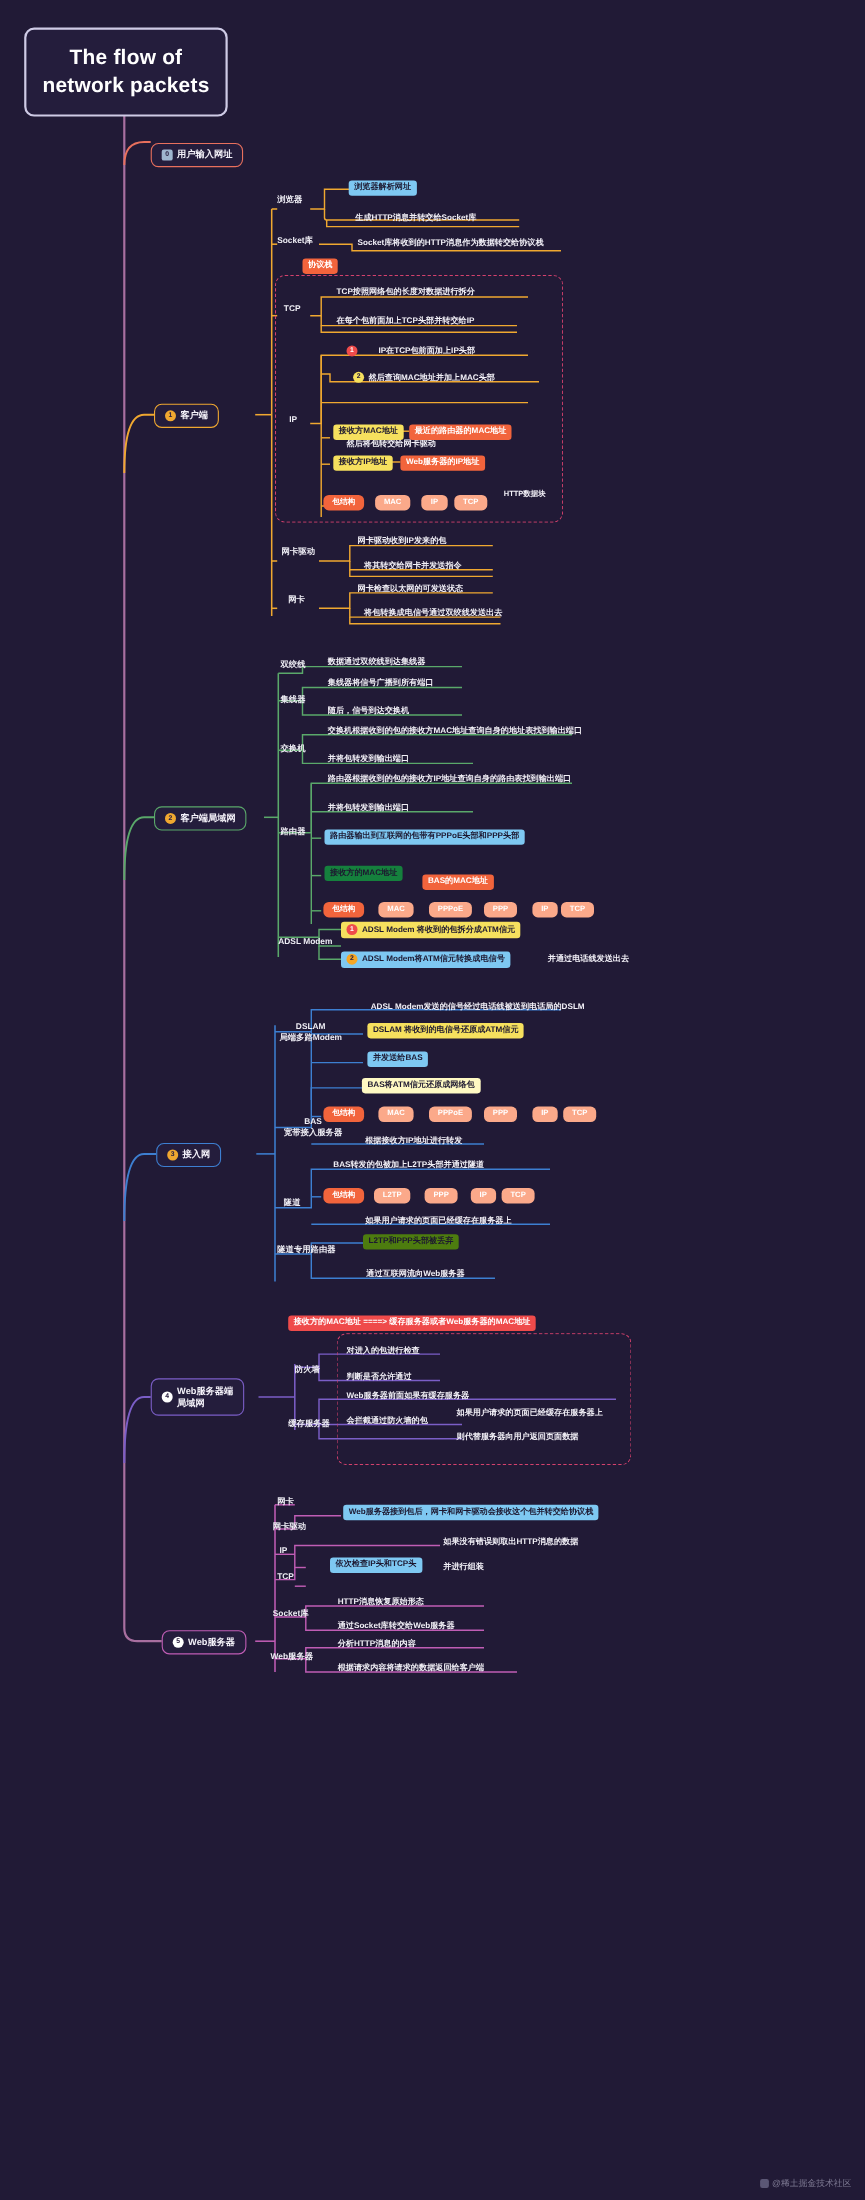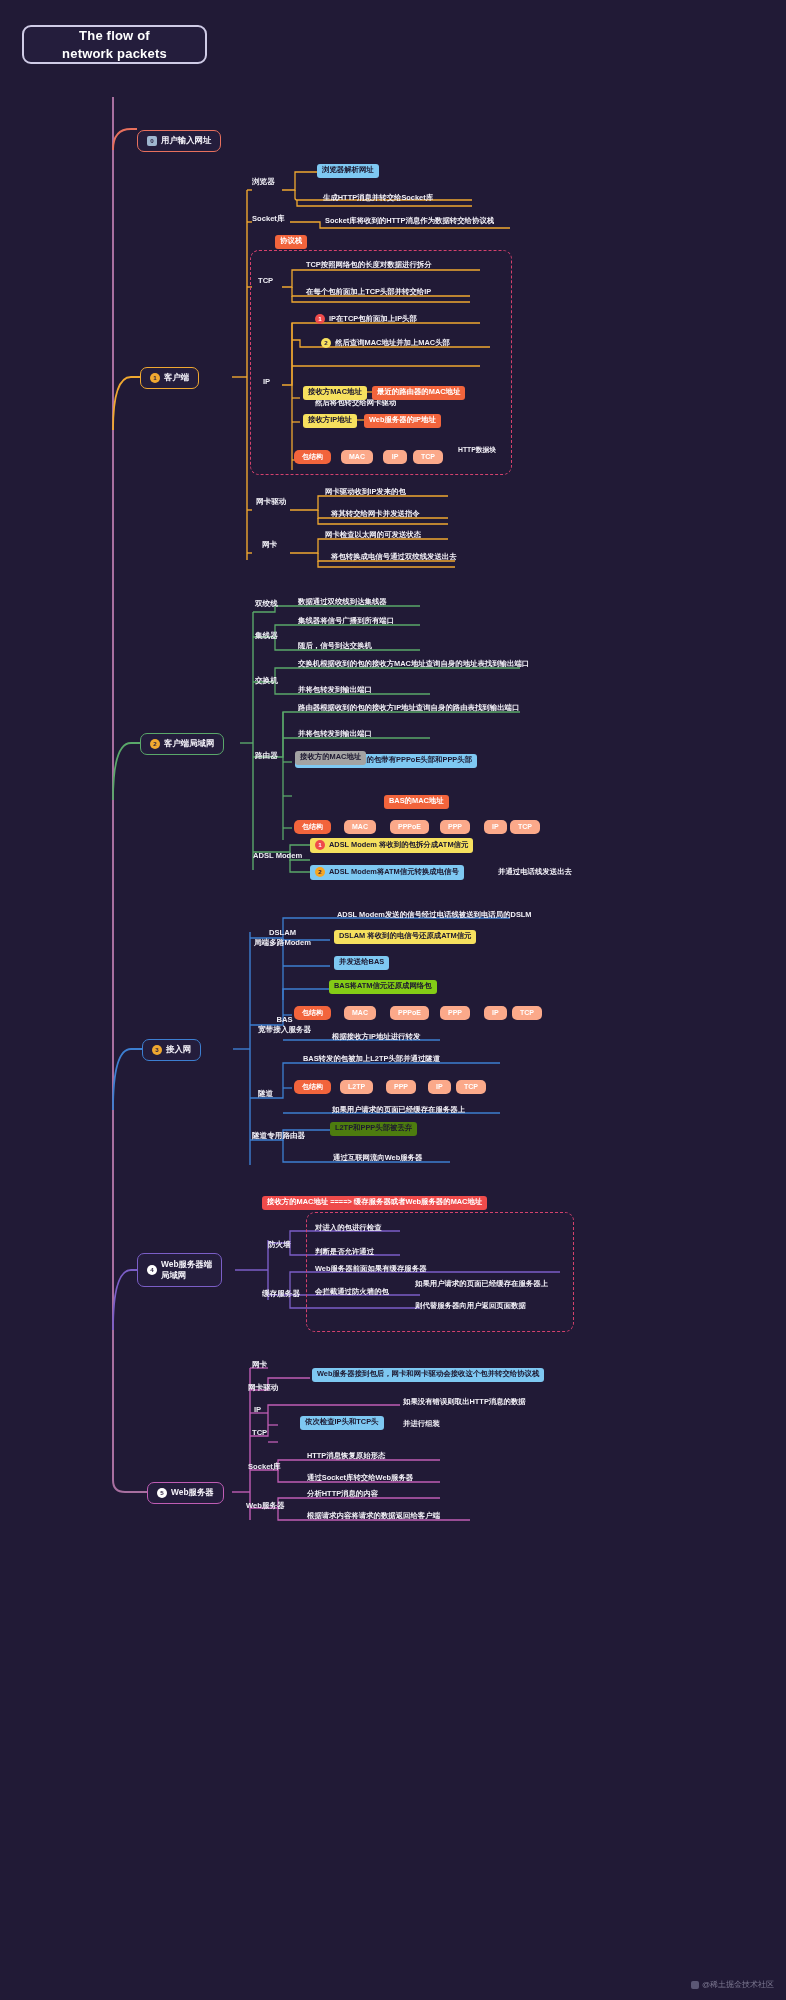--- a/index.html
+++ b/index.html
@@ -81,24 +81,24 @@
   svg.wires { position: absolute; left: 0; top: 0; width: 786px; height: 2000px; pointer-events: none; }
   
   #root-title {
     position: absolute;
     left: 22px; top: 25px;
     width: 185px;
     border: 2px solid #cfcbe6;
     border-radius: 9px;
     background: #241d3c;
     color: #ffffff;
-    font-size: 13px;
+    font-size: 19px;
     font-weight: bold;
     text-align: center;
-    padding: 0 6px;
+    padding: 13px 6px;
     line-height: 1.35;
     letter-spacing: .2px;
   }
   #watermark {
     position: absolute;
     right: 12px; bottom: 10px;
     color: #7e7a93;
     font-size: 8px;
     display: flex; align-items: center; gap: 3px;
   }
@@ -240,21 +240,21 @@
   <div class="node branch-label" style="left:252px; top:215px;">Socket库</div>
   <div class="node leaf" style="left:322px; top:215px;">Socket库将收到的HTTP消息作为数据转交给协议栈</div>
 
   <div class="node hl white" style="left:275px; top:235px; background:#f2643c;">协议栈</div>
 
   <div class="node branch-label" style="left:258px; top:277px;">TCP</div>
   <div class="node leaf" style="left:303px; top:259px;">TCP按照网络包的长度对数据进行拆分</div>
   <div class="node leaf" style="left:303px; top:286px;">在每个包前面加上TCP头部并转交给IP</div>
 
   <div class="node branch-label" style="left:263px; top:378px;">IP</div>
-  <div class="node leaf" style="left:312px; top:312px; display:flex; align-items:center; gap:4px;">
+  <div class="node leaf" style="left:312px; top:312px; display:flex; align-items:center; gap:19px;">
     <span class="badge" style="background:#ef4b4b; color:#fff;">1</span>
     <span>IP在TCP包前面加上IP头部</span>
   </div>
   <div class="node leaf" style="left:318px; top:336px; display:flex; align-items:center; gap:4px;">
     <span class="badge" style="background:#f6e05e;">2</span>
     <span>然后查询MAC地址并加上MAC头部</span>
   </div>
   <div class="node leaf" style="left:312px; top:356px;margin-top:41px;">然后将包转交给网卡驱动</div>
   <div class="node hl" style="left:303px; top:386px; background:#f6e05e;">接收方MAC地址</div>
   <div class="node hl white" style="left:372px; top:386px; background:#f2643c;">最近的路由器的MAC地址</div>
@@ -288,21 +288,21 @@
   <div class="node leaf" style="left:295px; top:640px;">随后，信号到达交换机</div>
 
   <div class="node branch-label" style="left:255px; top:677px;">交换机</div>
   <div class="node leaf" style="left:295px; top:658px;">交换机根据收到的包的接收方MAC地址查询自身的地址表找到输出端口</div>
   <div class="node leaf" style="left:295px; top:684px;">并将包转发到输出端口</div>
 
   <div class="node branch-label" style="left:255px; top:752px;">路由器</div>
   <div class="node leaf" style="left:295px; top:702px;">路由器根据收到的包的接收方IP地址查询自身的路由表找到输出端口</div>
   <div class="node leaf" style="left:295px; top:728px;">并将包转发到输出端口</div>
   <div class="node hl" style="left:295px; top:754px; background:#7ec8f2;">路由器输出到互联网的包带有PPPoE头部和PPP头部</div>
-  <div class="node hl" style="left:295px; top:751px; background:#a3a3a3;">接收方的MAC地址</div>
+  <div class="node hl" style="left:295px; top:787px; background:#15803d;">接收方的MAC地址</div>
   <div class="node hl white" style="left:384px; top:795px; background:#f2643c;">BAS的MAC地址</div>
 
   <div class="node cap" style="left:294px; top:820px; background:#f2643c;">包结构</div>
   <div class="node cap" style="left:344px; top:820px; background:#fba98a; min-width:32px;">MAC</div>
   <div class="node cap" style="left:390px; top:820px; background:#fba98a; min-width:36px;">PPPoE</div>
   <div class="node cap" style="left:440px; top:820px; background:#fba98a; min-width:30px;">PPP</div>
   <div class="node cap" style="left:484px; top:820px; background:#fba98a; min-width:22px;">IP</div>
   <div class="node cap" style="left:510px; top:820px; background:#fba98a; min-width:28px;">TCP</div>
 
   <div class="node branch-label" style="left:253px; top:852px;">ADSL Modem</div>
@@ -326,21 +326,21 @@
     <div>局端多路Modem</div>
   </div>
   <div class="node leaf" style="left:334px; top:909px;">ADSL Modem发送的信号经过电话线被送到电话局的DSLM</div>
   <div class="node hl" style="left:334px; top:930px; background:#f6e05e;">DSLAM 将收到的电信号还原成ATM信元</div>
   <div class="node hl" style="left:334px; top:956px; background:#7ec8f2;">并发送给BAS</div>
 
   <div class="node branch-label" style="left:258px; top:1015px; line-height:1.3;">
     <div>BAS</div>
     <div>宽带接入服务器</div>
   </div>
-  <div class="node hl" style="left:329px; top:980px; background:#84cc16;">BAS将ATM信元还原成网络包</div>
+  <div class="node hl" style="left:329px; top:980px; background:#fef9c3;">BAS将ATM信元还原成网络包</div>
   <div class="node leaf" style="left:329px; top:1031px;">根据接收方IP地址进行转发</div>
 
   <div class="node cap" style="left:294px; top:1006px; background:#f2643c;">包结构</div>
   <div class="node cap" style="left:344px; top:1006px; background:#fba98a; min-width:32px;">MAC</div>
   <div class="node cap" style="left:390px; top:1006px; background:#fba98a; min-width:36px;">PPPoE</div>
   <div class="node cap" style="left:440px; top:1006px; background:#fba98a; min-width:30px;">PPP</div>
   <div class="node cap" style="left:484px; top:1006px; background:#fba98a; min-width:22px;">IP</div>
   <div class="node cap" style="left:512px; top:1006px; background:#fba98a; min-width:28px;">TCP</div>
 
   <div class="node branch-label" style="left:258px; top:1090px;font-family:Liberation Mono, monospace;">隧道</div>

